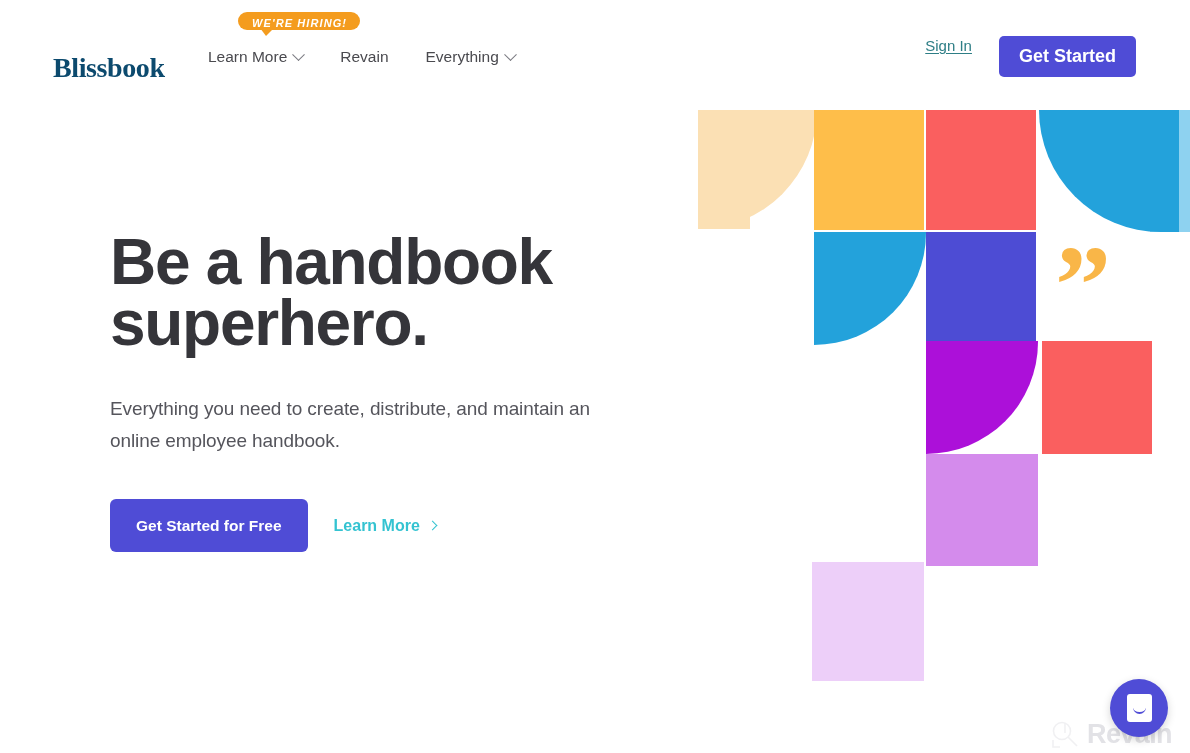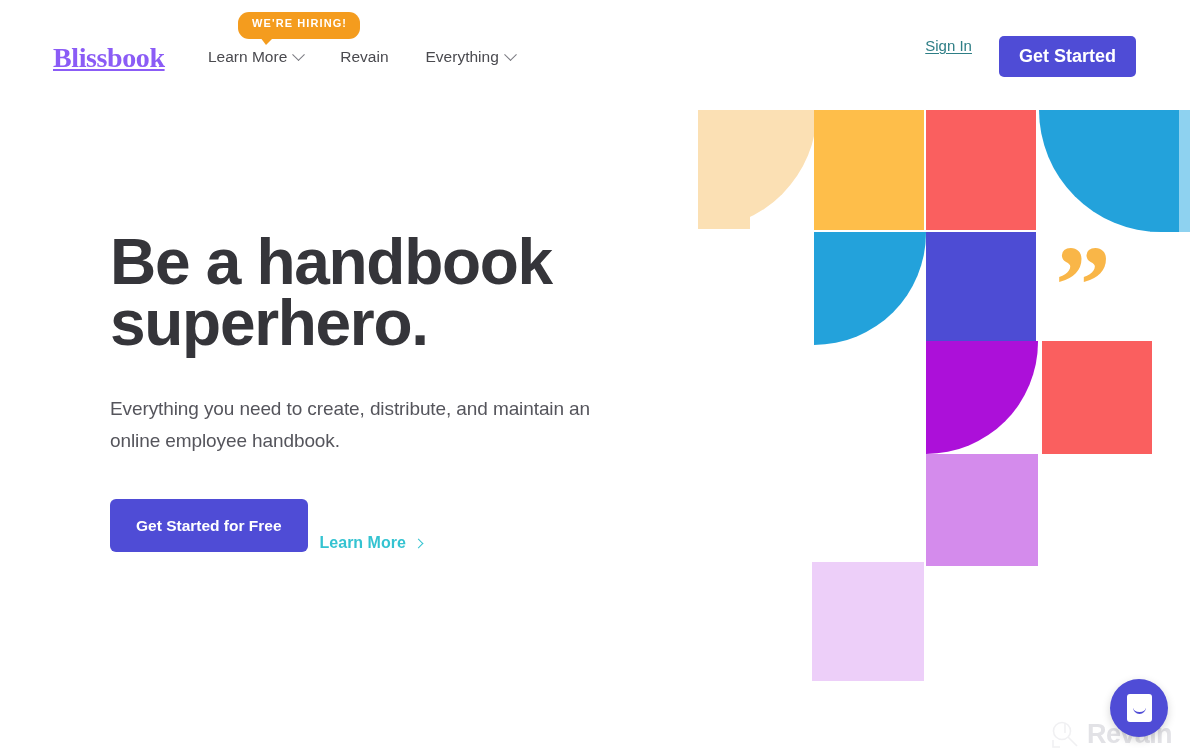--- a/index.html
+++ b/index.html
@@ -33,49 +33,49 @@
 
   .hiring-badge {
     position: absolute;
     left: 238px;
     top: 12px;
     background: #F49C1E;
     color: #ffffff;
     font-size: 11px;
     font-weight: bold;
     letter-spacing: 1.1px;
-    padding: 5px 13px 10px 14px;
+    padding: 5px 13px 1px 14px;
     border-radius: 11px;
     line-height: 12px;
     white-space: nowrap;
     cursor: pointer;
+    font-style: italic;
   }
   .hiring-badge::after {
     content: "";
     position: absolute;
     left: 22px;
     bottom: -6px;
     width: 0; height: 0;
     border-left: 6px solid transparent;
     border-right: 8px solid transparent;
     border-top: 8px solid #F49C1E;
   }
 
   .logo {
     position: absolute;
     left: 53px;
-    top: 41px;
+    top: 51px;
     font-family: "Liberation Serif", serif;
     font-weight: bold;
     font-size: 28px;
     letter-spacing: -0.4px;
-    color: #8b5cf6;
+    color: #0c4a6e;
     line-height: 33px;
     cursor: pointer;
-    text-decoration: underline;
   }
 
   .nav {
     position: absolute;
     left: 208px;
     top: 46px;
     display: flex;
     align-items: center;
     gap: 37px;
   }
@@ -148,22 +148,22 @@
     margin-top: 39px;
     font-size: 19px;
     line-height: 32px;
     color: #55555c;
     letter-spacing: -0.1px;
     white-space: pre-line;
   }
   .hero-actions {
     margin-top: 42px;
     display: flex;
-    align-items: flex-end;
-    gap: 12px;
+    align-items: center;
+    gap: 26px;
   }
   .btn-cta {
     background: #4F4CD6;
     color: #ffffff;
     font-size: 15.5px;
     font-weight: bold;
     border: none;
     border-radius: 6px;
     height: 53px;
     padding: 0 26px;

